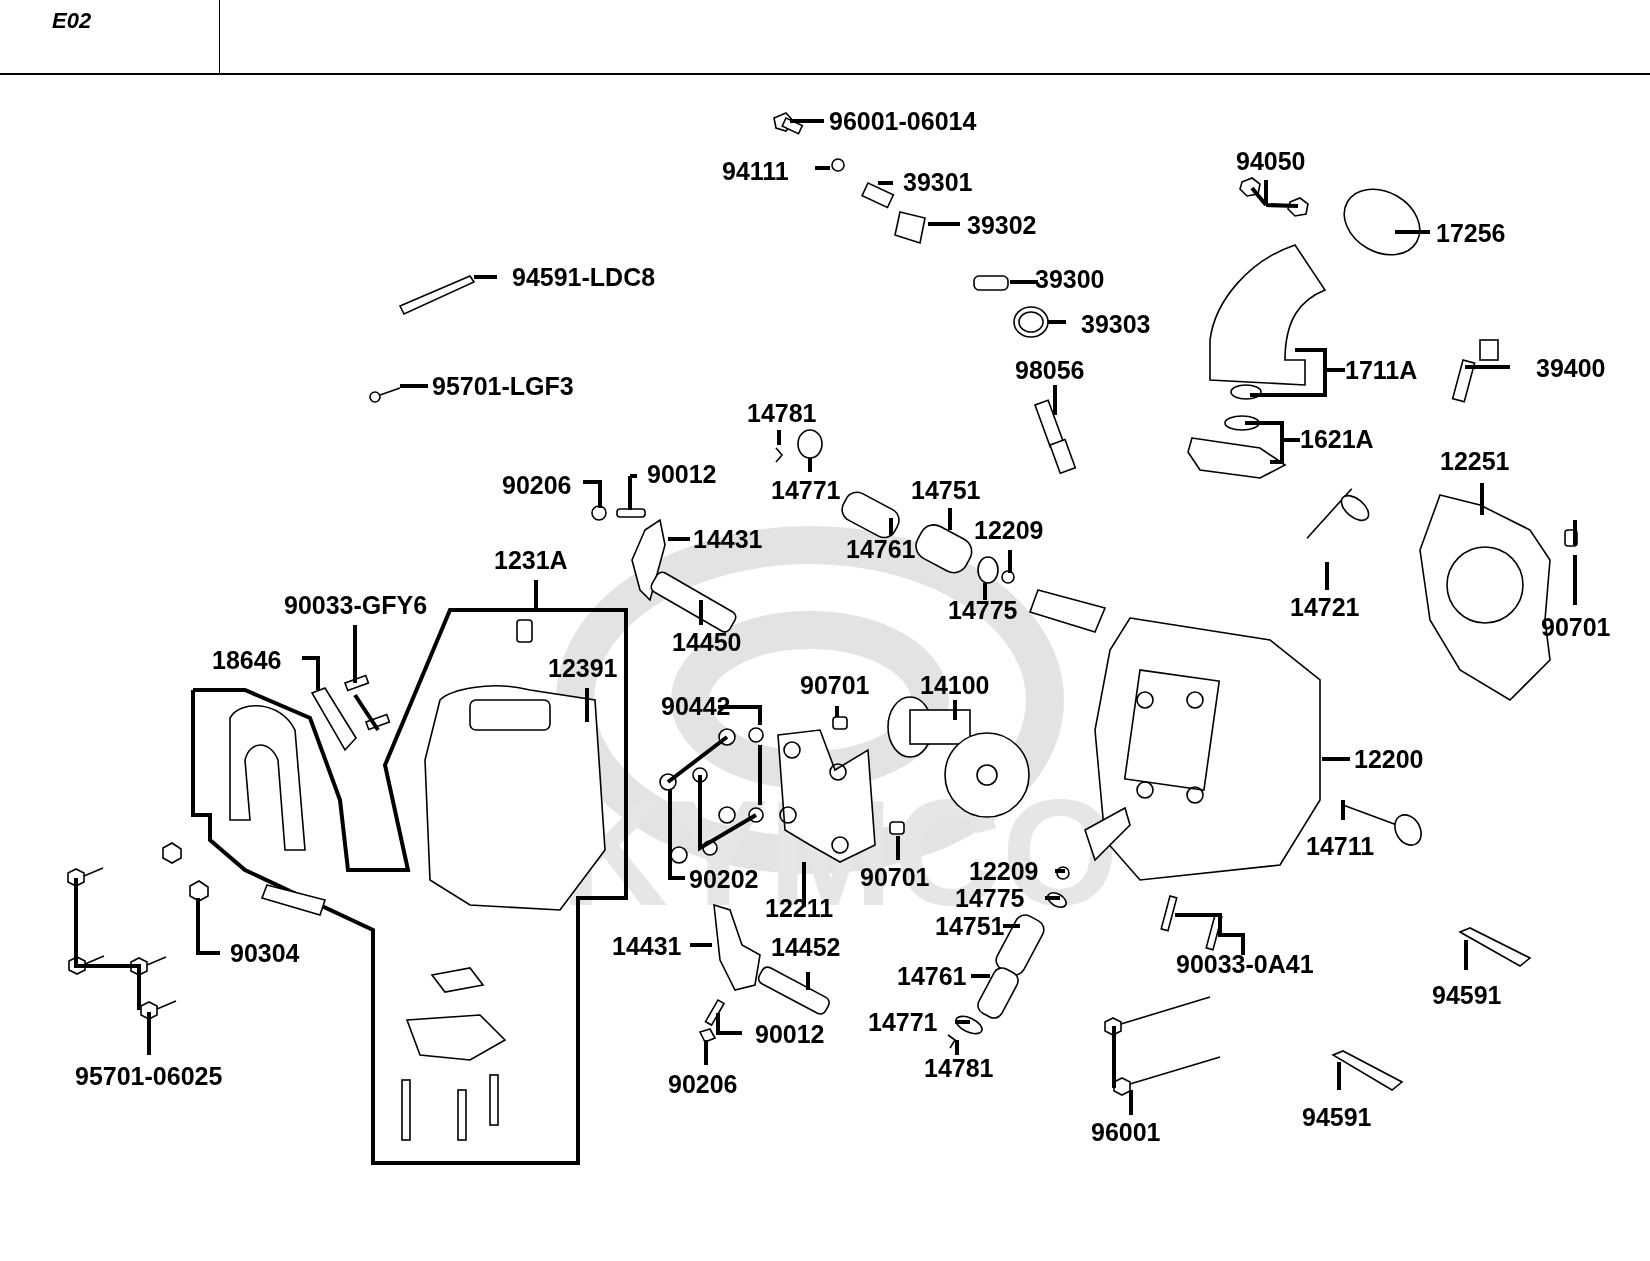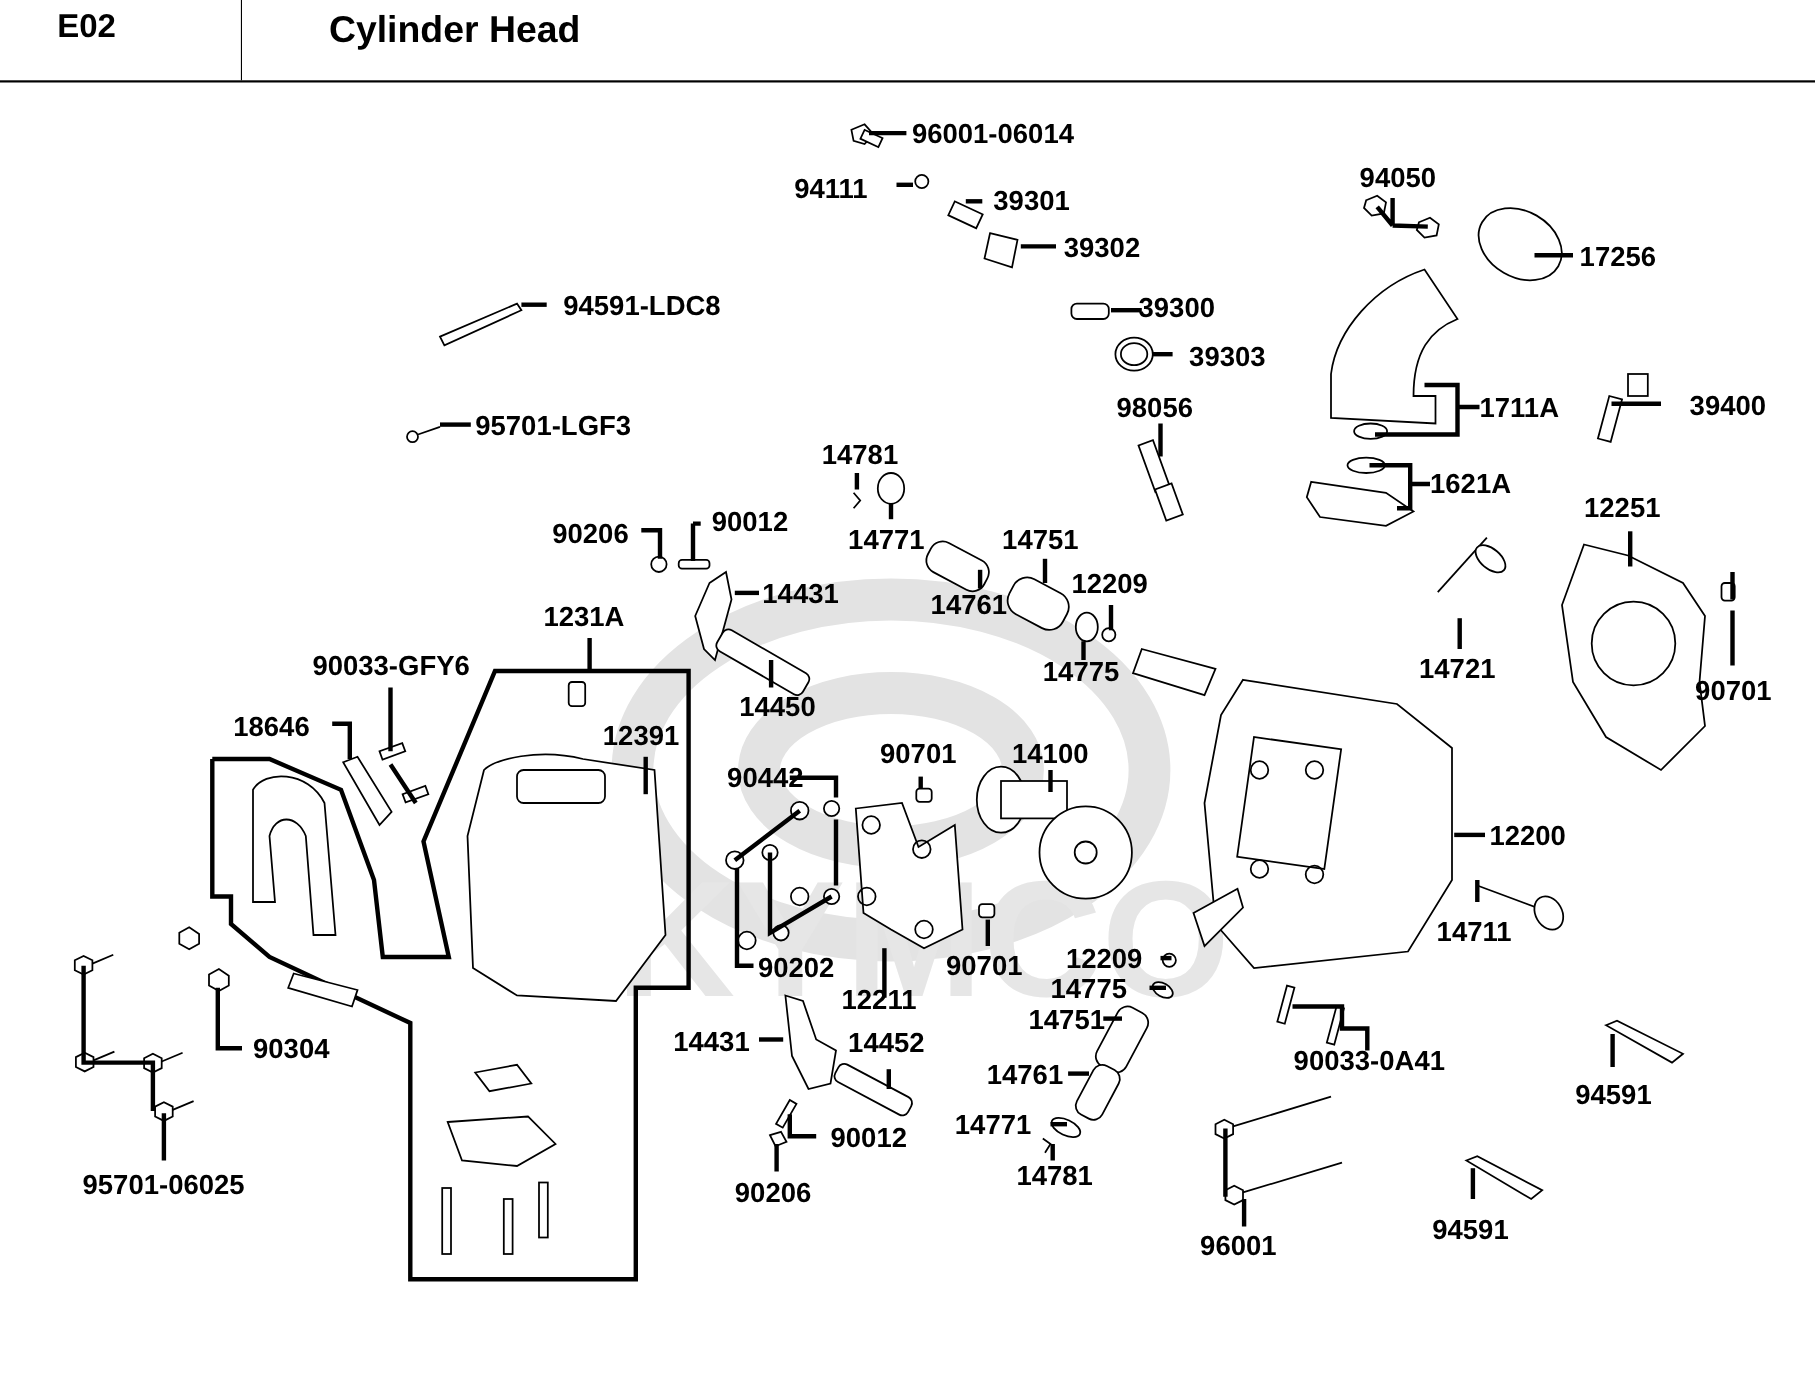--- a/index.html
+++ b/index.html
@@ -1,37 +1,36 @@
 <!DOCTYPE html>
 <html><head>
 <meta charset="utf-8">
 <style>
   html, body { margin: 0; padding: 0; background: #ffffff; }
   body { width: 1650px; height: 1261px; position: relative; overflow: hidden;
          font-family: "Liberation Sans", sans-serif; color: #000; }
   .header { position: absolute; left: 0; top: 0; width: 1650px; height: 73px;
             border-bottom: 2px solid #000; }
-  .header .code { position: absolute; left: 52px; top: 8px; font-size: 30px; font-weight: bold; }
+  .header .code { position: absolute; left: 52px; top: 8px; font-size: 22px; font-weight: bold; font-style: italic; }
   .header .divider { position: absolute; left: 219px; top: 0; width: 1px; height: 73px; background: #000; }
   .header .title { position: absolute; left: 299px; top: 8px; font-size: 34px; font-weight: bold; }
   svg#diagram { position: absolute; left: 0; top: 0; }
   .lbl { font-family: "Liberation Sans", sans-serif; font-weight: bold; font-size: 25px; fill: #000; }
   .ld { stroke: #000; stroke-width: 4; fill: none; }
   .pt { stroke: #000; stroke-width: 1.6; fill: #fff; }
   .ptn { stroke: #000; stroke-width: 1.6; fill: none; }
   .wm { fill: none; stroke: #e3e3e3; stroke-width: 38; }
   .wmt { font-family: "Liberation Sans", sans-serif; font-weight: bold; font-size: 150px; fill: #e6e6e6; }
 </style>
 </head>
 <body>
 
 <div class="header">
   <span class="code">E02</span>
   <span class="divider"></span>
-  <span class="title">Cylinder Head</span>
 </div>
 
 <svg id="diagram" width="1650" height="1261" viewBox="0 0 1650 1261">
 
   <g>
     <ellipse class="wm" cx="810" cy="700" rx="235" ry="155"></ellipse>
     <ellipse class="wm" cx="810" cy="700" rx="120" ry="70"></ellipse>
     <text class="wmt" x="560" y="905">KYMCO</text>
   </g>
 

